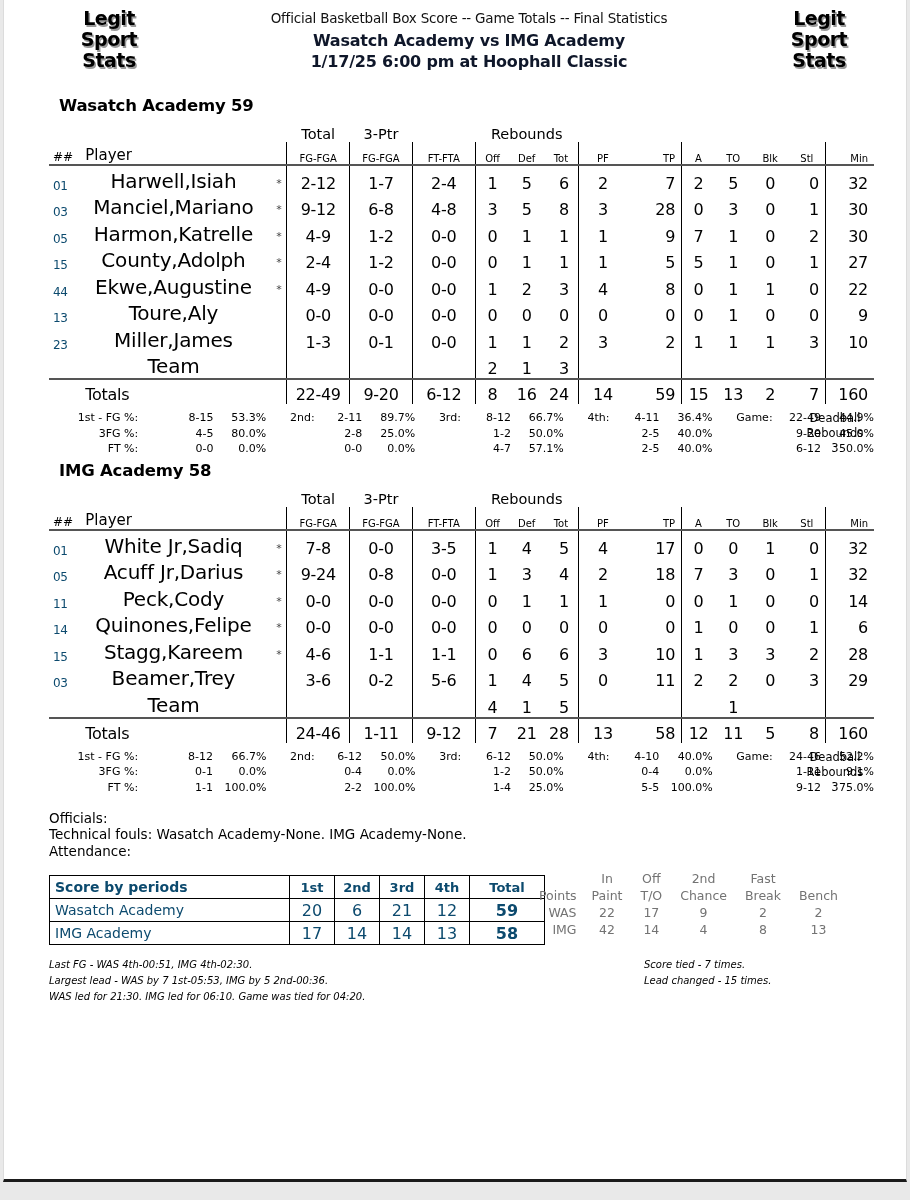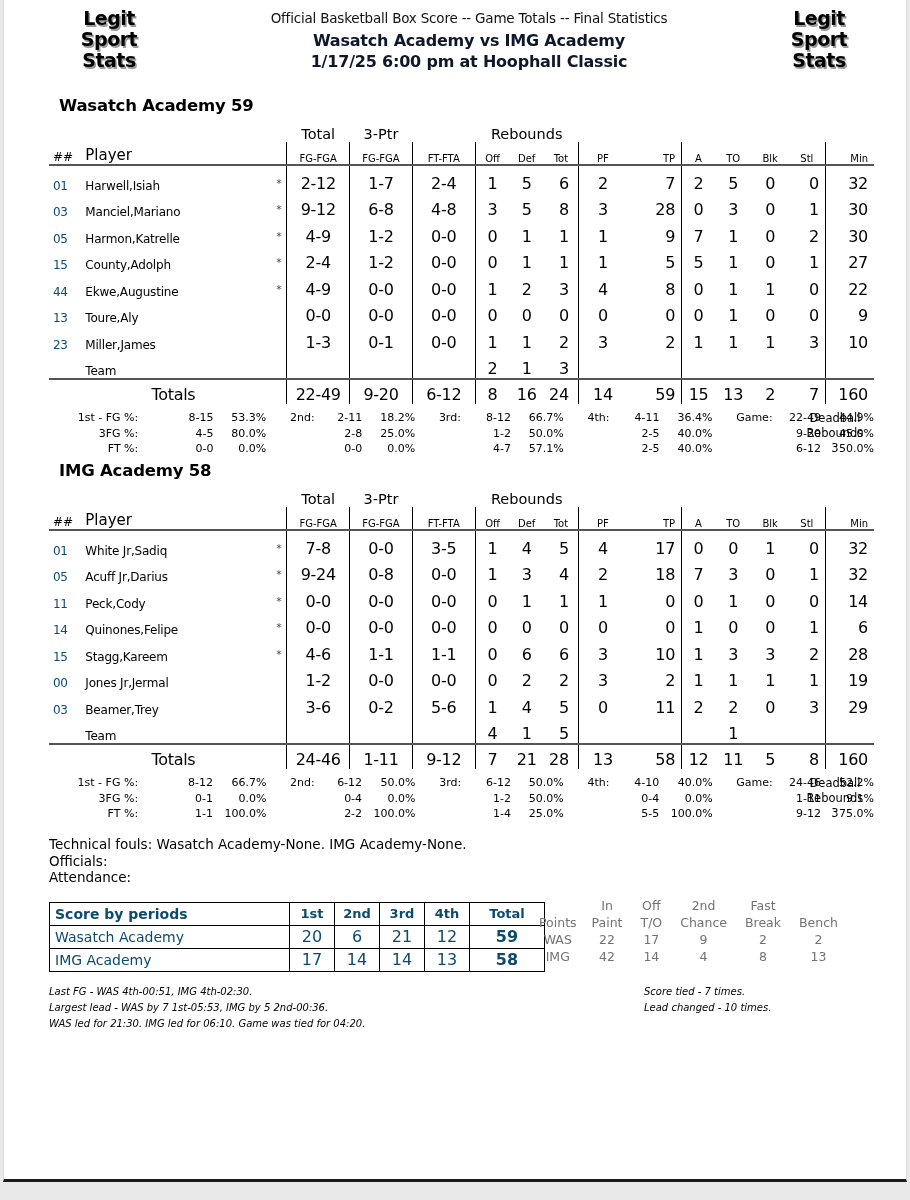--- a/index.html
+++ b/index.html
@@ -122,22 +122,22 @@
     text-align: center;
     letter-spacing: -0.3px;
   }
   tr.prow td.num {
     text-align: left;
     font-size: 12px;
     padding-left: 4px;
     color: #0c4a6e;
   }
   tr.prow td.pname {
-    text-align: left;
-    font-size: 12px;
+    text-align: center;
+    font-size: 20px;
     padding-left: 8px;
     letter-spacing: -0.2px;
   }
   tr.prow td.star {
     text-align: right;
     font-size: 11px;
     padding-right: 5px;
     padding-bottom: 3px;
     color: #444;
   }
@@ -146,21 +146,21 @@
 
   tr.teamrow td { height: 23.5px; }
 
   tr.totrow td {
     height: 24px;
     font-size: 16px;
     text-align: center;
     border-top: 2px solid #555;
     letter-spacing: -0.3px;
   }
-  tr.totrow td.pname { text-align: center; padding-left: 8px; margin-top: 24px; }
+  tr.totrow td.pname { text-align: left; padding-left: 8px; margin-top: 24px; }
   tr.totrow td.ra { text-align: right; padding-right: 9px; }
   tr.totrow td.rb { text-align: right; padding-right: 6px; }
 
   
   .pct {
     margin-top: 7px;
     font-size: 11px;
     color: #000;
     position: relative;
     height: 46px;
@@ -221,21 +221,21 @@
     font-size: 12.5px;
     color: #737373;
   }
   .pointsblock table { border-collapse: collapse; }
   .pointsblock td {
     padding: 0 9px 1px 9px;
     text-align: center;
     line-height: 16px;
     white-space: nowrap;
   }
-  .pointsblock td.rowlbl { text-align: center; padding-left: 0; padding-right: 6px; }
+  .pointsblock td.rowlbl { text-align: right; padding-left: 0; padding-right: 6px; }
 
   
   .notes {
     margin-top: 16px;
     position: relative;
     font-size: 10px;
     line-height: 16px;
     color: #000;
     font-style: italic;
   }
@@ -497,21 +497,21 @@
           <table>
             <tbody>
               <tr>
                 <td class="lbl" style="width:92px">1st - FG %:</td>
                 <td class="qlbl" style="width:30px"></td>
                 <td class="frac">8-15</td>
                 <td class="pc">53.3%</td>
                 <td class="gap"></td>
                 <td class="qlbl" style="width:30px">2nd:</td>
                 <td class="frac">2-11</td>
-                <td class="pc">18.2%</td>
+                <td class="pc">89.7%</td>
                 <td class="gap"></td>
                 <td class="qlbl" style="width:30px">3rd:</td>
                 <td class="frac">8-12</td>
                 <td class="pc">66.7%</td>
                 <td class="gap"></td>
                 <td class="qlbl" style="width:30px">4th:</td>
                 <td class="frac">4-11</td>
                 <td class="pc">36.4%</td>
                 <td class="gap"></td>
                 <td class="qlbl" style="width:42px">Game:</td>
@@ -714,38 +714,20 @@
               <td class="ra">6</td>
               <td class="l-rule">3</td>
               <td class="rb">10</td>
               <td class="l-rule">1</td>
               <td>3</td>
               <td>3</td>
               <td class="rb">2</td>
               <td class="l-rule rb">28</td>
             </tr>
             <tr class="prow">
-              <td class="num">00</td>
-              <td class="pname">Jones Jr,Jermal</td>
-              <td class="star"></td>
-              <td class="l-rule">1-2</td>
-              <td class="l-rule">0-0</td>
-              <td class="l-rule">0-0</td>
-              <td class="l-rule">0</td>
-              <td>2</td>
-              <td class="ra">2</td>
-              <td class="l-rule">3</td>
-              <td class="rb">2</td>
-              <td class="l-rule">1</td>
-              <td>1</td>
-              <td>1</td>
-              <td class="rb">1</td>
-              <td class="l-rule rb">19</td>
-            </tr>
-            <tr class="prow">
               <td class="num">03</td>
               <td class="pname">Beamer,Trey</td>
               <td class="star"></td>
               <td class="l-rule">3-6</td>
               <td class="l-rule">0-2</td>
               <td class="l-rule">5-6</td>
               <td class="l-rule">1</td>
               <td>4</td>
               <td class="ra">5</td>
               <td class="l-rule">0</td>
@@ -868,22 +850,22 @@
           </table>
           <div class="deadball">
             <div>Deadball</div>
             <div>Rebounds</div>
             <div>3</div>
           </div>
         </div>
     </div>
 
     <div class="officials">
+      <div>Officials:</div>
       <div>Technical fouls: Wasatch Academy-None. IMG Academy-None.</div>
-      <div>Officials:</div>
       <div>Attendance:</div>
     </div>
 
     <div class="bottom">
       <table class="periods">
         <thead>
           <tr>
             <th class="pname">Score by periods</th>
             <th class="q">1st</th>
             <th class="q">2nd</th>
@@ -953,18 +935,18 @@
         </table>
       </div>
     </div>
 
     <div class="notes">
       <div>Last FG - WAS 4th-00:51, IMG 4th-02:30.</div>
       <div>Largest lead - WAS by 7 1st-05:53, IMG by 5 2nd-00:36.</div>
       <div>WAS led for 21:30. IMG led for 06:10. Game  was tied for 04:20.</div>
       <div class="right">
         <div>Score tied - 7 times.</div>
-        <div>Lead changed - 10 times.</div>
+        <div>Lead changed - 15 times.</div>
       </div>
     </div>
 
   </div>
 </div>
 
 </body></html>

